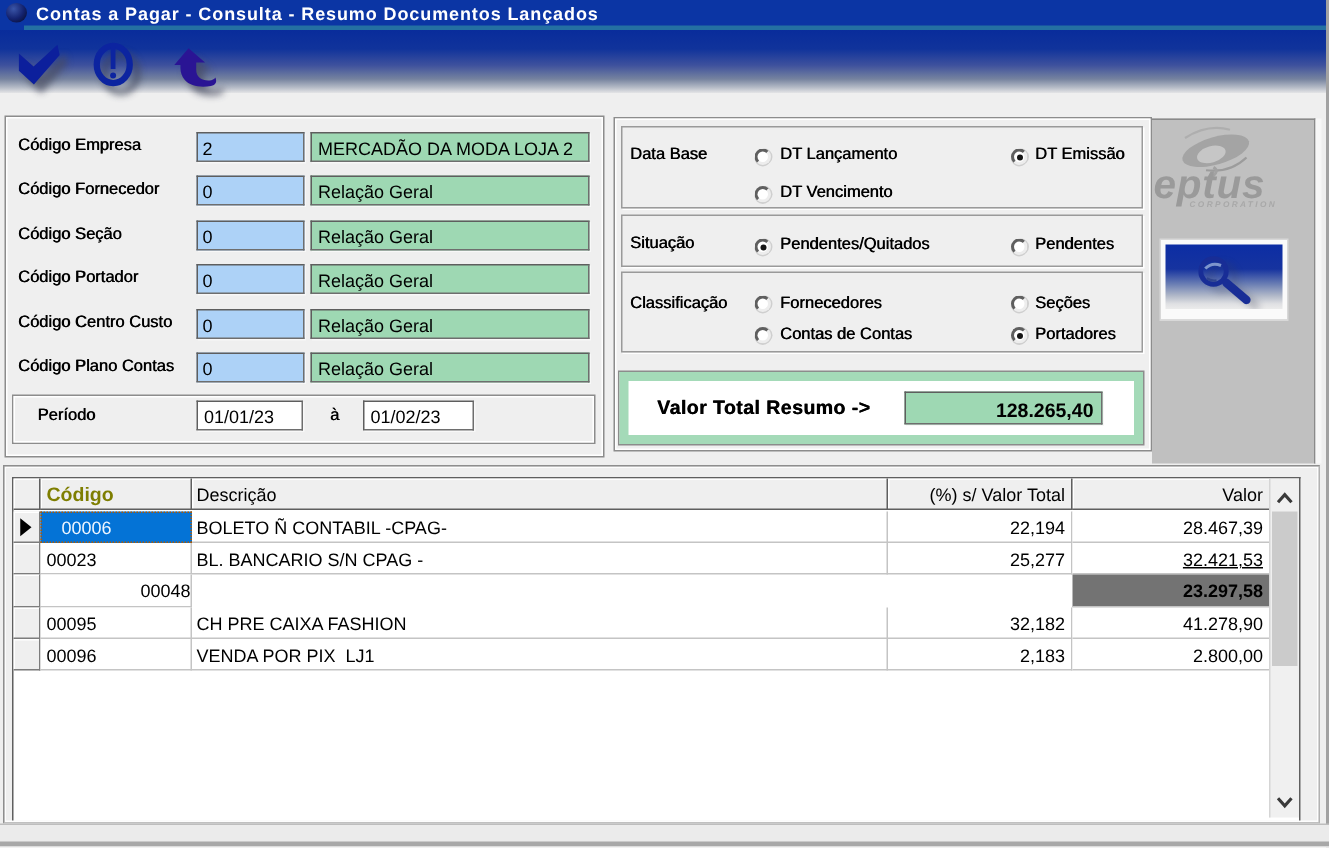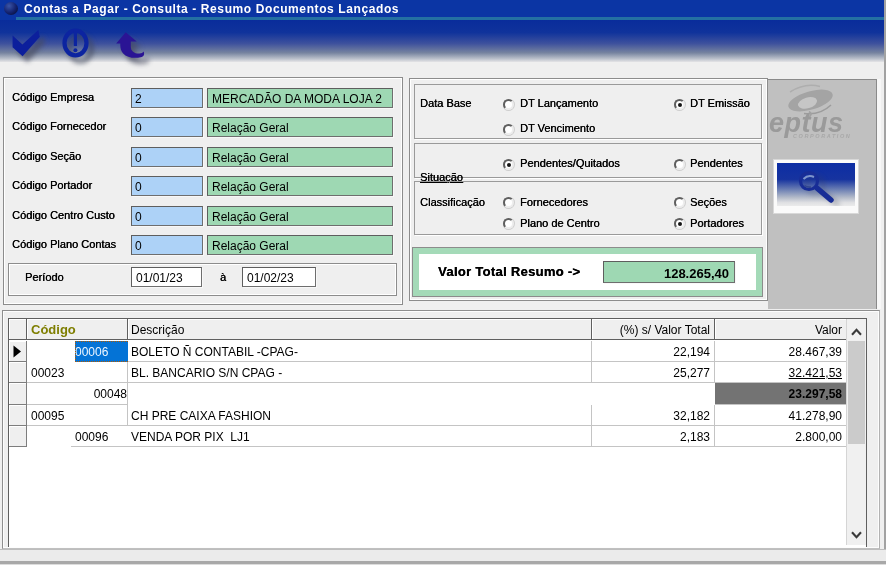--- a/index.html
+++ b/index.html
@@ -81,34 +81,34 @@
   <div class="abs sunk1" style="left:414px;top:84px;width:348px;height:55px;"></div>
   <div class="lbl" style="left:420px;top:97px;">Data Base</div>
   <div class="radio" style="left:503px;top:99px;"></div>
   <div class="lbl" style="left:520px;top:97px;">DT Lançamento</div>
   <div class="radio sel" style="left:674px;top:99px;"></div>
   <div class="lbl" style="left:690px;top:97px;">DT Emissão</div>
   <div class="radio" style="left:503px;top:124px;"></div>
   <div class="lbl" style="left:520px;top:122px;">DT Vencimento</div>
 
   <div class="abs sunk1" style="left:414px;top:143px;width:348px;height:35px;"></div>
-  <div class="lbl" style="left:420px;top:171px;text-decoration:underline;">Situação</div>
+  <div class="lbl" style="left:420px;top:156px;">Situação</div>
   <div class="radio sel" style="left:503px;top:159px;"></div>
   <div class="lbl" style="left:520px;top:157px;">Pendentes/Quitados</div>
   <div class="radio" style="left:674px;top:159px;"></div>
   <div class="lbl" style="left:690px;top:157px;">Pendentes</div>
 
   <div class="abs sunk1" style="left:414px;top:181px;width:348px;height:54px;"></div>
   <div class="lbl" style="left:420px;top:196px;">Classificação</div>
   <div class="radio" style="left:503px;top:197px;"></div>
   <div class="lbl" style="left:520px;top:196px;">Fornecedores</div>
   <div class="radio" style="left:674px;top:197px;"></div>
   <div class="lbl" style="left:690px;top:196px;">Seções</div>
   <div class="radio" style="left:503px;top:218px;"></div>
-  <div class="lbl" style="left:520px;top:217px;">Plano de Centro</div>
+  <div class="lbl" style="left:520px;top:217px;">Contas de Contas</div>
   <div class="radio sel" style="left:674px;top:218px;"></div>
   <div class="lbl" style="left:690px;top:217px;">Portadores</div>
 
   <div class="abs" style="left:413px;top:248px;width:349px;height:48px;background:#ffffff;border:6px solid #a4dab8;box-shadow:0 0 0 1px #8c8c8c;"></div>
   <div class="lbl" style="left:438px;top:264px;font-weight:bold;font-size:13px;letter-spacing:0.3px;">Valor Total Resumo -&gt;</div>
   <div class="abs field" style="left:603px;top:261px;width:132px;height:22px;background:#9ed8b3;font-weight:bold;font-size:13px;text-align:right;padding:4px 5px 0 0;">128.265,40</div>
 
   <svg class="abs" style="left:760px;top:80px;" width="120" height="62" viewBox="0 0 120 62">
     <g transform="rotate(-16 50.5 20.5)">
       <ellipse cx="50.5" cy="20.5" rx="23" ry="9.2" fill="#a4a4a4"></ellipse>
@@ -144,39 +144,39 @@
   <div class="abs" style="left:27px;top:319px;width:101px;height:21px;border-right:1px solid #5f5f5f;border-bottom:1px solid #5f5f5f;box-shadow:inset 1px 1px 0 #fff;color:#7e7e00;font-weight:bold;font-size:13px;padding:3px 0 0 4px;">Código</div>
   <div class="abs" style="left:128px;top:319px;width:464px;height:21px;border-right:1px solid #5f5f5f;border-bottom:1px solid #5f5f5f;box-shadow:inset 1px 1px 0 #fff;font-size:12px;padding:4px 16px 0 3px;">Descrição</div>
   <div class="abs" style="left:592px;top:319px;width:123px;height:21px;border-right:1px solid #5f5f5f;border-bottom:1px solid #5f5f5f;box-shadow:inset 1px 1px 0 #fff;font-size:12px;text-align:right;padding:4px 4px 0 0;">(%) s/ Valor Total</div>
   <div class="abs" style="left:715px;top:319px;width:132px;height:21px;border-right:1px solid #5f5f5f;border-bottom:1px solid #5f5f5f;box-shadow:inset 1px 1px 0 #fff;font-size:12px;text-align:right;padding:4px 4px 0 0;">Valor</div>
 
   <div id="rows">
   <div class="abs" style="left:9px;top:341px;width:18px;height:21px;background:#efefef;border-right:1px solid #7d7d7d;border-bottom:1px solid #7d7d7d;box-shadow:inset 1px 1px 0 #fff;"></div>
   <svg class="abs" style="left:12px;top:345px;" width="10" height="13" viewBox="0 0 10 13">
         <path d="M1.5 0.5 L9 6.5 L1.5 12.5 Z" fill="#000"></path>
       </svg>
-  <div class="abs" style="left:27px;top:341px;width:101px;height:21px;background:#0473d6;color:#eef6ff;outline:1px dotted #b05a00;outline-offset:-1px;padding:4px 0 0 0;font-size:12px;margin-left:48px;">00006</div>
+  <div class="abs" style="left:27px;top:341px;width:101px;height:21px;background:#0473d6;color:#eef6ff;outline:1px dotted #b05a00;outline-offset:-1px;padding:4px 0 0 14px;font-size:12px;">00006</div>
   <div class="abs" style="left:128px;top:341px;width:464px;height:21px;background:#fff;border-right:1px solid #c4c4c4;border-bottom:1px solid #c4c4c4;padding:4px 0 0 3px;font-size:12px;">BOLETO Ñ CONTABIL -CPAG-</div>
   <div class="abs" style="left:592px;top:341px;width:123px;height:21px;background:#fff;border-right:1px solid #c4c4c4;border-bottom:1px solid #c4c4c4;text-align:right;padding:4px 4px 0 0;font-size:12px;">22,194</div>
   <div class="abs" style="left:715px;top:341px;width:132px;height:21px;background:#fff;border-right:1px solid #c4c4c4;border-bottom:1px solid #c4c4c4;text-align:right;padding:4px 4px 0 0;font-size:12px;">28.467,39</div>
   <div class="abs" style="left:9px;top:362px;width:18px;height:21px;background:#efefef;border-right:1px solid #7d7d7d;border-bottom:1px solid #7d7d7d;box-shadow:inset 1px 1px 0 #fff;"></div>
   <div class="abs" style="left:27px;top:362px;width:101px;height:21px;background:#fff;border-right:1px solid #c4c4c4;border-bottom:1px solid #c4c4c4;padding:4px 0 0 4px;font-size:12px;">00023</div>
   <div class="abs" style="left:128px;top:362px;width:464px;height:21px;background:#fff;border-right:1px solid #c4c4c4;border-bottom:1px solid #c4c4c4;padding:4px 0 0 3px;font-size:12px;">BL. BANCARIO S/N CPAG -</div>
   <div class="abs" style="left:592px;top:362px;width:123px;height:21px;background:#fff;border-right:1px solid #c4c4c4;border-bottom:1px solid #c4c4c4;text-align:right;padding:4px 4px 0 0;font-size:12px;">25,277</div>
   <div class="abs" style="left:715px;top:362px;width:132px;height:21px;background:#fff;border-right:1px solid #c4c4c4;border-bottom:1px solid #c4c4c4;text-align:right;padding:4px 4px 0 0;font-size:12px;text-decoration:underline;">32.421,53</div>
   <div class="abs" style="left:9px;top:383px;width:18px;height:22px;background:#efefef;border-right:1px solid #7d7d7d;border-bottom:1px solid #7d7d7d;box-shadow:inset 1px 1px 0 #fff;"></div>
   <div class="abs" style="left:27px;top:383px;width:101px;height:22px;background:#fff;border-right:1px solid #c4c4c4;border-bottom:1px solid #c4c4c4;padding:4px 0 0 4px;font-size:12px;text-align:right;">00048</div>
   <div class="abs" style="left:715px;top:383px;width:132px;height:22px;background:#737373;border-right:1px solid #c4c4c4;border-bottom:1px solid #c4c4c4;text-align:right;padding:4px 4px 0 0;font-size:12px;font-weight:bold;">23.297,58</div>
   <div class="abs" style="left:9px;top:405px;width:18px;height:21px;background:#efefef;border-right:1px solid #7d7d7d;border-bottom:1px solid #7d7d7d;box-shadow:inset 1px 1px 0 #fff;"></div>
   <div class="abs" style="left:27px;top:405px;width:101px;height:21px;background:#fff;border-right:1px solid #c4c4c4;border-bottom:1px solid #c4c4c4;padding:4px 0 0 4px;font-size:12px;">00095</div>
   <div class="abs" style="left:128px;top:405px;width:464px;height:21px;background:#fff;border-right:1px solid #c4c4c4;border-bottom:1px solid #c4c4c4;padding:4px 0 0 3px;font-size:12px;">CH PRE CAIXA FASHION</div>
   <div class="abs" style="left:592px;top:405px;width:123px;height:21px;background:#fff;border-right:1px solid #c4c4c4;border-bottom:1px solid #c4c4c4;text-align:right;padding:4px 4px 0 0;font-size:12px;">32,182</div>
   <div class="abs" style="left:715px;top:405px;width:132px;height:21px;background:#fff;border-right:1px solid #c4c4c4;border-bottom:1px solid #c4c4c4;text-align:right;padding:4px 4px 0 0;font-size:12px;">41.278,90</div>
   <div class="abs" style="left:9px;top:426px;width:18px;height:21px;background:#efefef;border-right:1px solid #7d7d7d;border-bottom:1px solid #7d7d7d;box-shadow:inset 1px 1px 0 #fff;"></div>
-  <div class="abs" style="left:27px;top:426px;width:101px;height:21px;background:#fff;border-right:1px solid #c4c4c4;border-bottom:1px solid #c4c4c4;padding:4px 0 0 4px;font-size:12px;margin-left:44px;">00096</div>
+  <div class="abs" style="left:27px;top:426px;width:101px;height:21px;background:#fff;border-right:1px solid #c4c4c4;border-bottom:1px solid #c4c4c4;padding:4px 0 0 4px;font-size:12px;">00096</div>
   <div class="abs" style="left:128px;top:426px;width:464px;height:21px;background:#fff;border-right:1px solid #c4c4c4;border-bottom:1px solid #c4c4c4;padding:4px 0 0 3px;font-size:12px;">VENDA POR PIX  LJ1</div>
   <div class="abs" style="left:592px;top:426px;width:123px;height:21px;background:#fff;border-right:1px solid #c4c4c4;border-bottom:1px solid #c4c4c4;text-align:right;padding:4px 4px 0 0;font-size:12px;">2,183</div>
   <div class="abs" style="left:715px;top:426px;width:132px;height:21px;background:#fff;border-right:1px solid #c4c4c4;border-bottom:1px solid #c4c4c4;text-align:right;padding:4px 4px 0 0;font-size:12px;">2.800,00</div>
   </div>
 
   <div class="abs" style="left:846px;top:319px;width:20px;height:226px;background:#f0f0f0;border-left:1px solid #d5d5d5;"></div>
   <div class="abs" style="left:848px;top:341px;width:17px;height:103px;background:#cbcbcb;"></div>
   <svg class="abs" style="left:848px;top:326px;" width="17" height="12" viewBox="0 0 17 12">
       <path d="M4 8.8 L8.5 3.8 L13 8.8" fill="none" stroke="#3a3a3a" stroke-width="2.1"></path>
     </svg>

